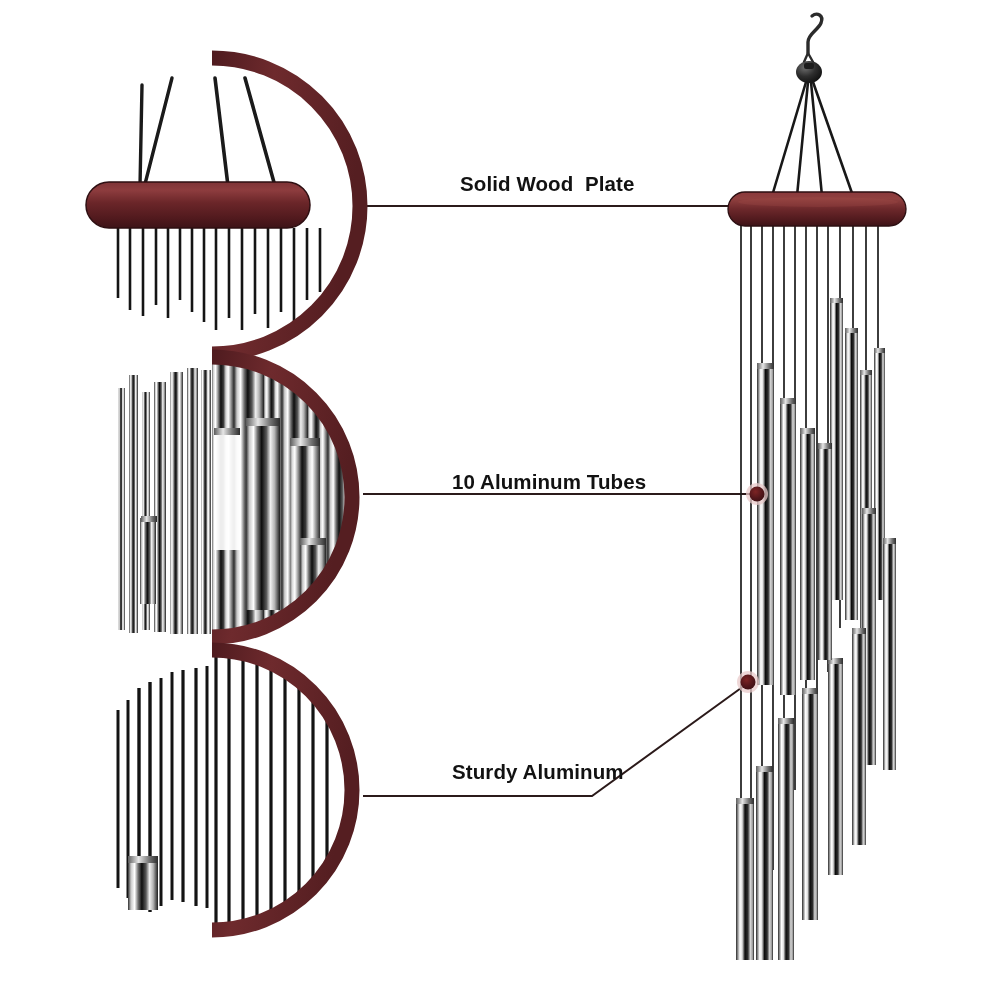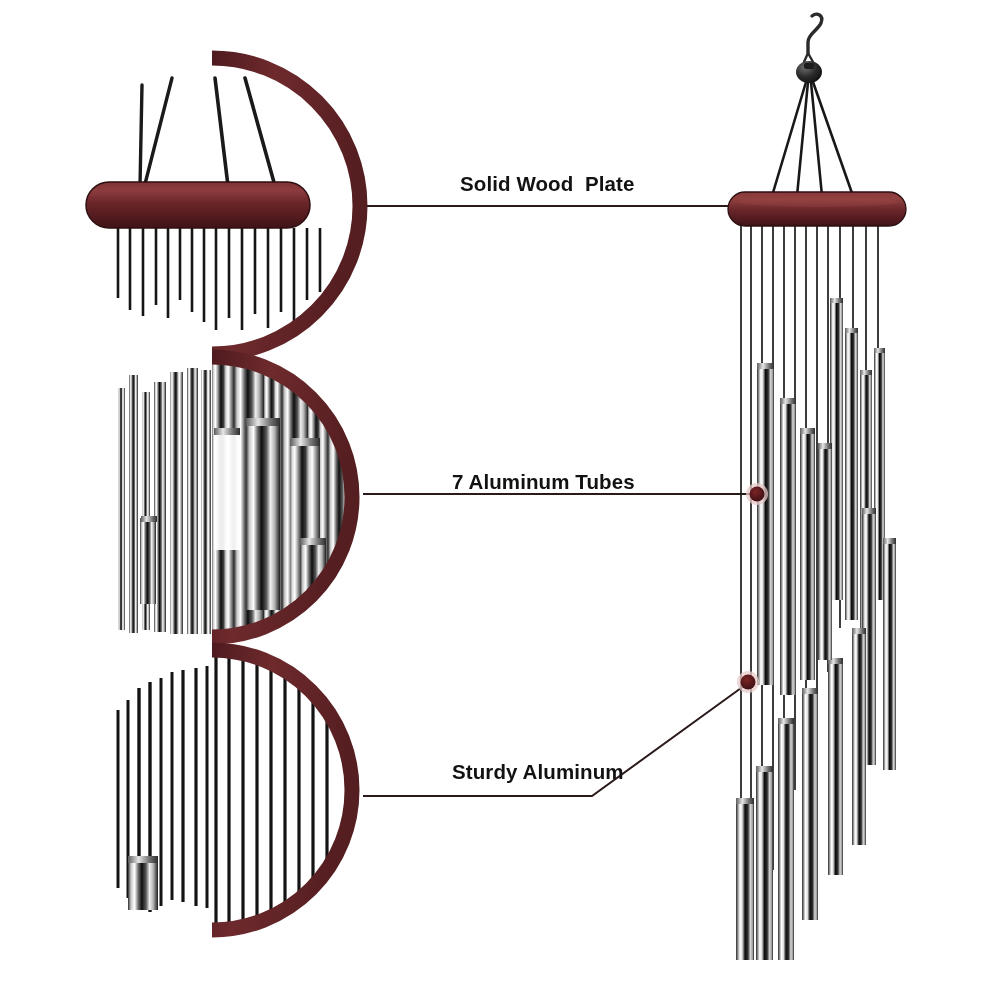--- a/index.html
+++ b/index.html
@@ -354,17 +354,17 @@
       <circle cx="757" cy="494" r="7.5" fill="url(#gMarker)"></circle>
 
       <circle cx="748" cy="682" r="11" fill="#e8c9c9" opacity="0.75"></circle>
       <circle cx="748" cy="682" r="7.5" fill="url(#gMarker)"></circle>
     </g>
 
   </svg>
 
   <div class="callout-label" id="label-solid-wood-plate">Solid Wood  Plate</div>
 
-  <div class="callout-label" id="label-aluminum-tubes">7 Aluminum Tubes</div>
+  <div class="callout-label" id="label-aluminum-tubes">10 Aluminum Tubes</div>
 
   <div class="callout-label" id="label-sturdy-strings">Sturdy Aluminum</div>
 
 </div>
 
 </body></html>

